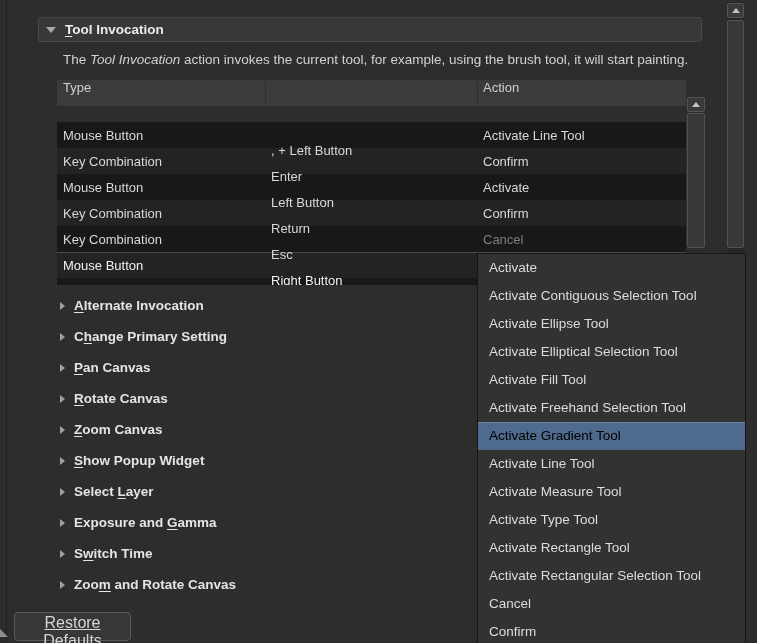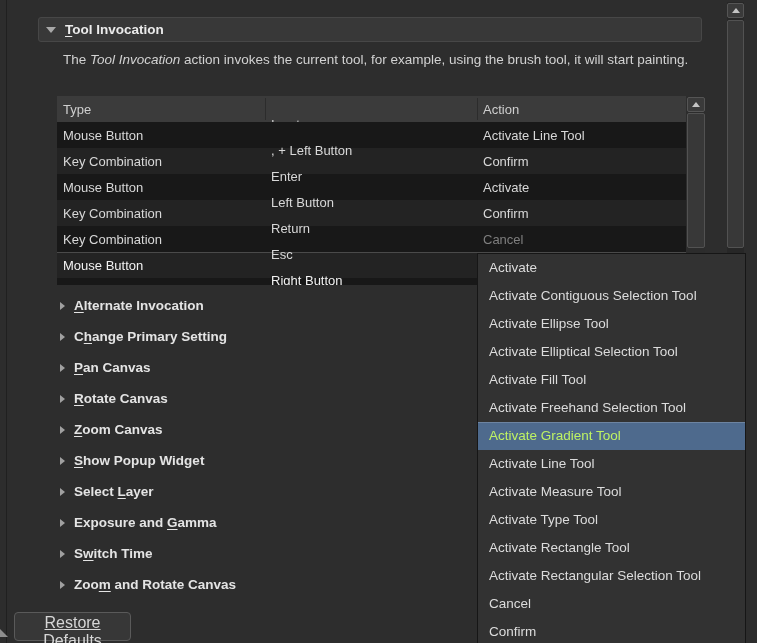--- a/index.html
+++ b/index.html
@@ -13,22 +13,22 @@
   .collapse-header{position:absolute;left:38px;top:17px;width:664px;height:25px;
        background:#383838;border:1px solid #474747;border-radius:3px;
        display:flex;align-items:center;gap:9px;padding-left:7px;box-sizing:border-box;}
   .tri-down{width:0;height:0;border-left:5px solid transparent;border-right:5px solid transparent;
        border-top:6px solid #a8a8a8;}
   .hdr-label{font-weight:bold;font-size:13.5px;color:#ebebeb;}
 
   .desc{position:absolute;left:63px;top:50px;width:655px;font-size:13.5px;line-height:20px;color:#d2d2d2;}
 
   
-  .thead{position:absolute;left:57px;top:96px;width:629px;height:26px;background:#3b3b3b;
-       display:flex;align-items:center;font-size:13px;color:#cfcfcf;}
+  .thead{position:absolute;left:57px;top:80px;width:629px;height:26px;background:#3b3b3b;
+       display:flex;font-size:13px;color:#cfcfcf;}
   .sep{position:absolute;top:2px;width:1px;height:22px;background:#2c2c2c;}
   .s1{left:208px;} .s2{left:420px;}
   .tbody{position:absolute;left:57px;top:122px;width:629px;height:163px;overflow:hidden;}
   .trow{height:26px;display:flex;align-items:center;font-size:13px;}
   div.trow:nth-of-type(odd){background:#181818;}
   div.trow:nth-of-type(even){background:#232323;}
   .trow.selected{background:var(--sel,#4e6a8d);box-shadow:inset 0 1px 0 rgba(255,255,255,.18);color:#f2f2f2;}
   .c1{width:208px;padding-left:6px;box-sizing:border-box;white-space:nowrap;overflow:hidden;}
   .c2{width:212px;padding-left:6px;box-sizing:border-box;white-space:nowrap;overflow:hidden;margin-top:31px;}
   .c3{flex:1;padding-left:6px;box-sizing:border-box;white-space:nowrap;overflow:hidden;}
@@ -58,21 +58,21 @@
        border:1px solid #5a5a5a;border-radius:4px;color:#d6d6d6;font-size:16px;
        font-family:"Liberation Sans",sans-serif;text-decoration:underline;}
 
   .corner-tri{position:absolute;left:0;top:629px;width:8px;height:8px;background:#8f8f8f;
        clip-path:polygon(0 0,0 100%,100% 100%);}
 
   
   .dropdown{position:absolute;left:477px;top:253px;width:269px;background:#323232;
        border:1px solid #161616;box-sizing:border-box;z-index:10;}
   .dd-item{height:28px;line-height:28px;padding-left:11px;font-size:13.5px;color:#dcdcdc;white-space:nowrap;}
-  .dd-item.highlighted{background:var(--sel,#4e6a8d);box-shadow:inset 0 1px 0 rgba(255,255,255,.18);color:#bef264;}
+  .dd-item.highlighted{background:var(--sel,#4e6a8d);box-shadow:inset 0 1px 0 rgba(255,255,255,.18);color:#000000;}
 </style>
 </head>
 <body>
 
 <div id="app">
   <div class="left-edge"></div>
 
   <div class="collapse-header">
     <span class="tri-down"></span>
     <span class="hdr-label"><span></span><span class="u">T</span><span>ool Invocation</span></span>

